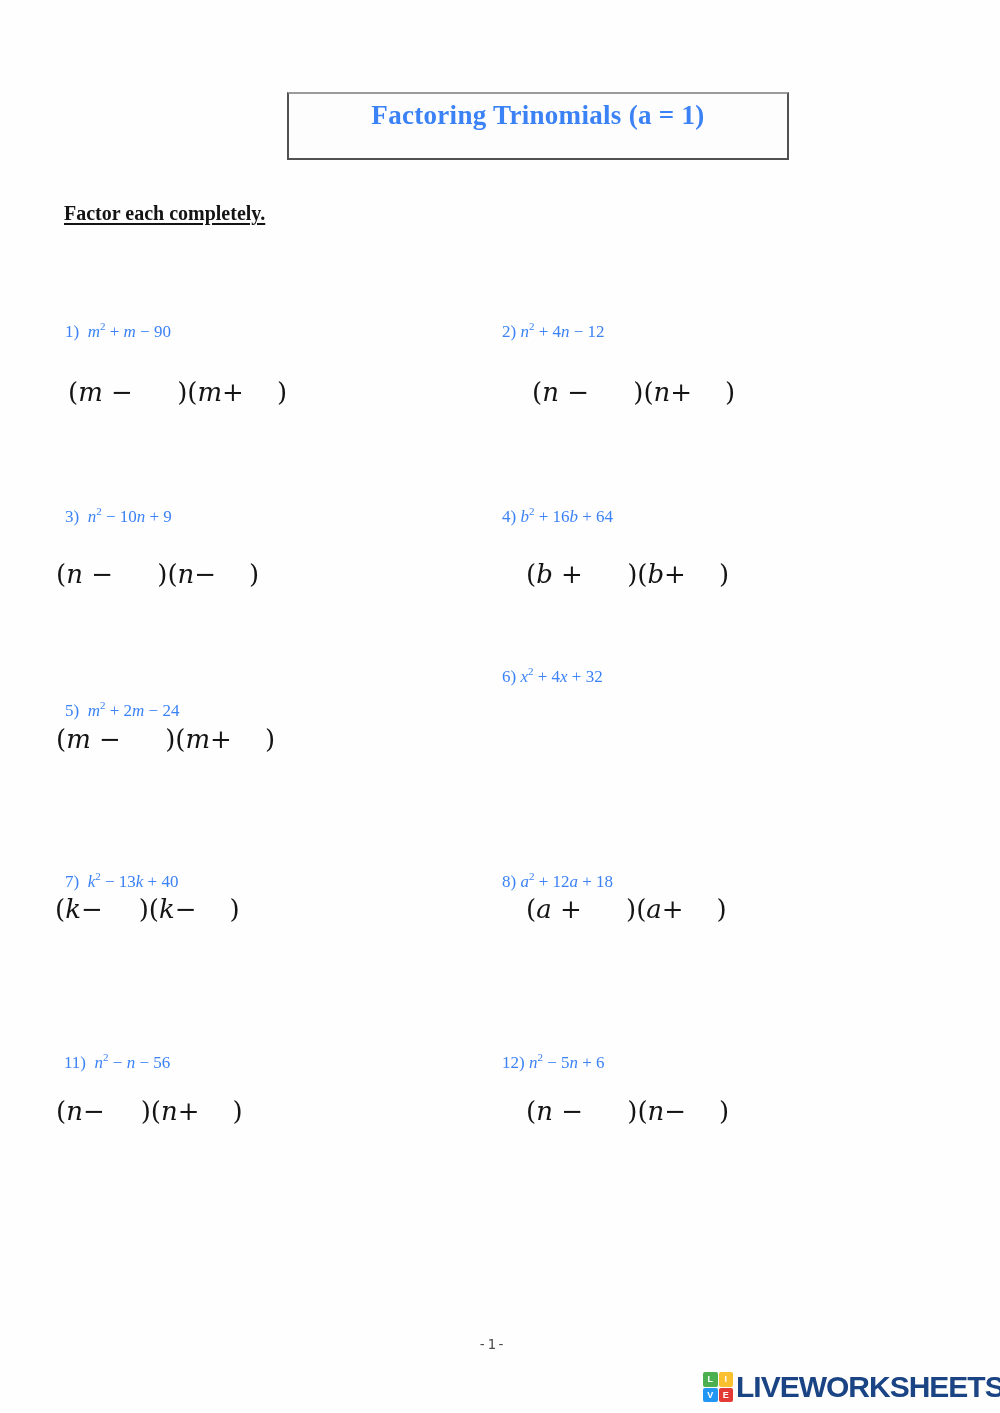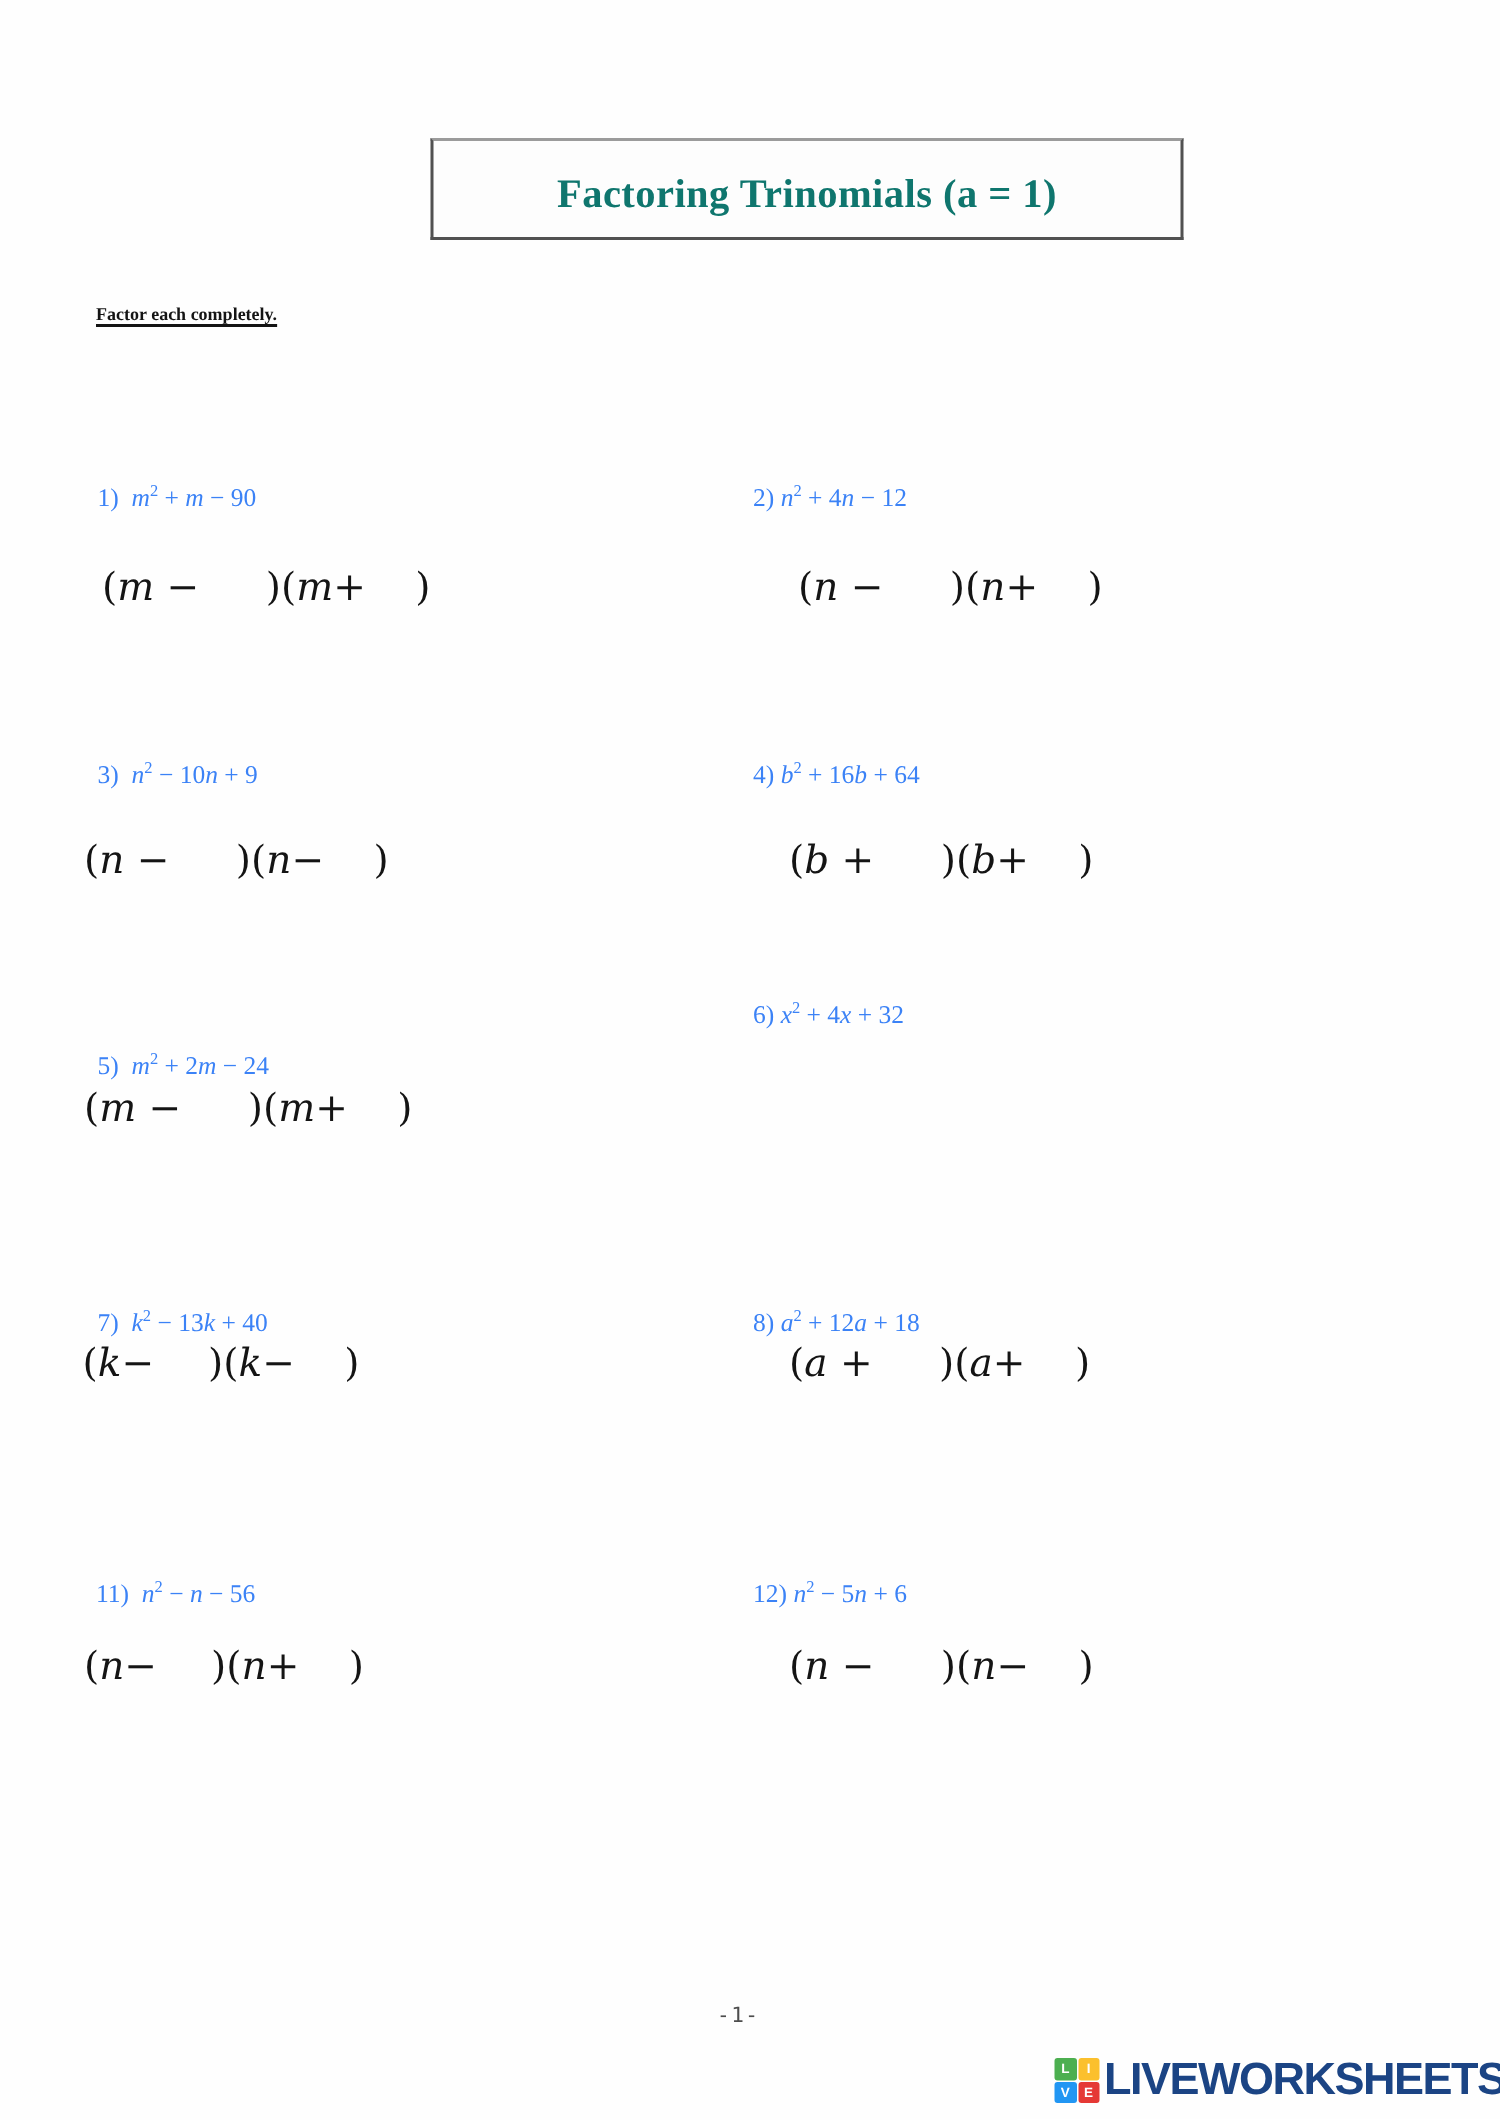--- a/index.html
+++ b/index.html
@@ -19,30 +19,30 @@
     border:2px solid #515151;
     border-top-color:#9b9b9b;
     box-sizing:border-box;
     display:flex;
     justify-content:center;
     align-items:flex-start;
     background:#fdfdfd;
   }
   .title-box .title{
     margin:0;
-    padding-top:20px;
+    padding-top:6px;
     font-size:27px;
     font-weight:bold;
     letter-spacing:0.3px;
-    color:#0f766e;
+    color:#3b82f6;
   }
   .instructions{
     position:absolute;
     left:64px; top:202px;
-    font-size:12px;
+    font-size:20px;
     font-weight:bold;
     color:#141414;
     text-decoration:underline;
     text-decoration-thickness:2px;
     text-underline-offset:3px;
   }
   .prob{
     position:absolute;
     font-size:17px;
     white-space:pre;

